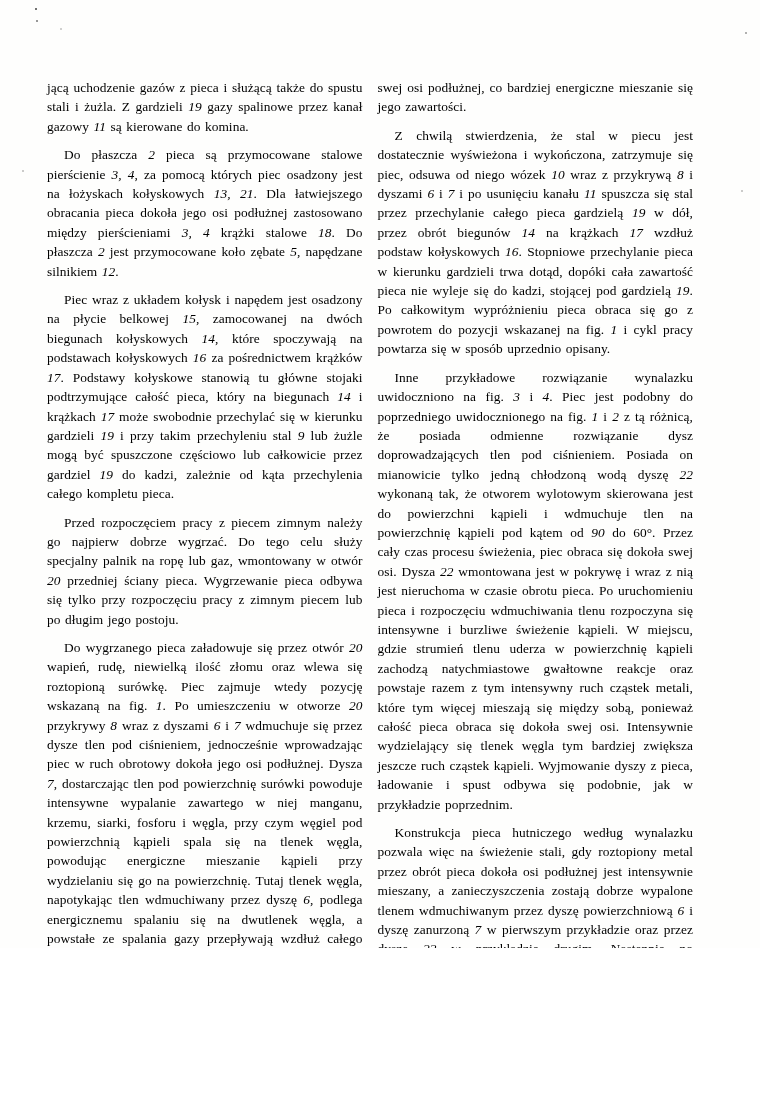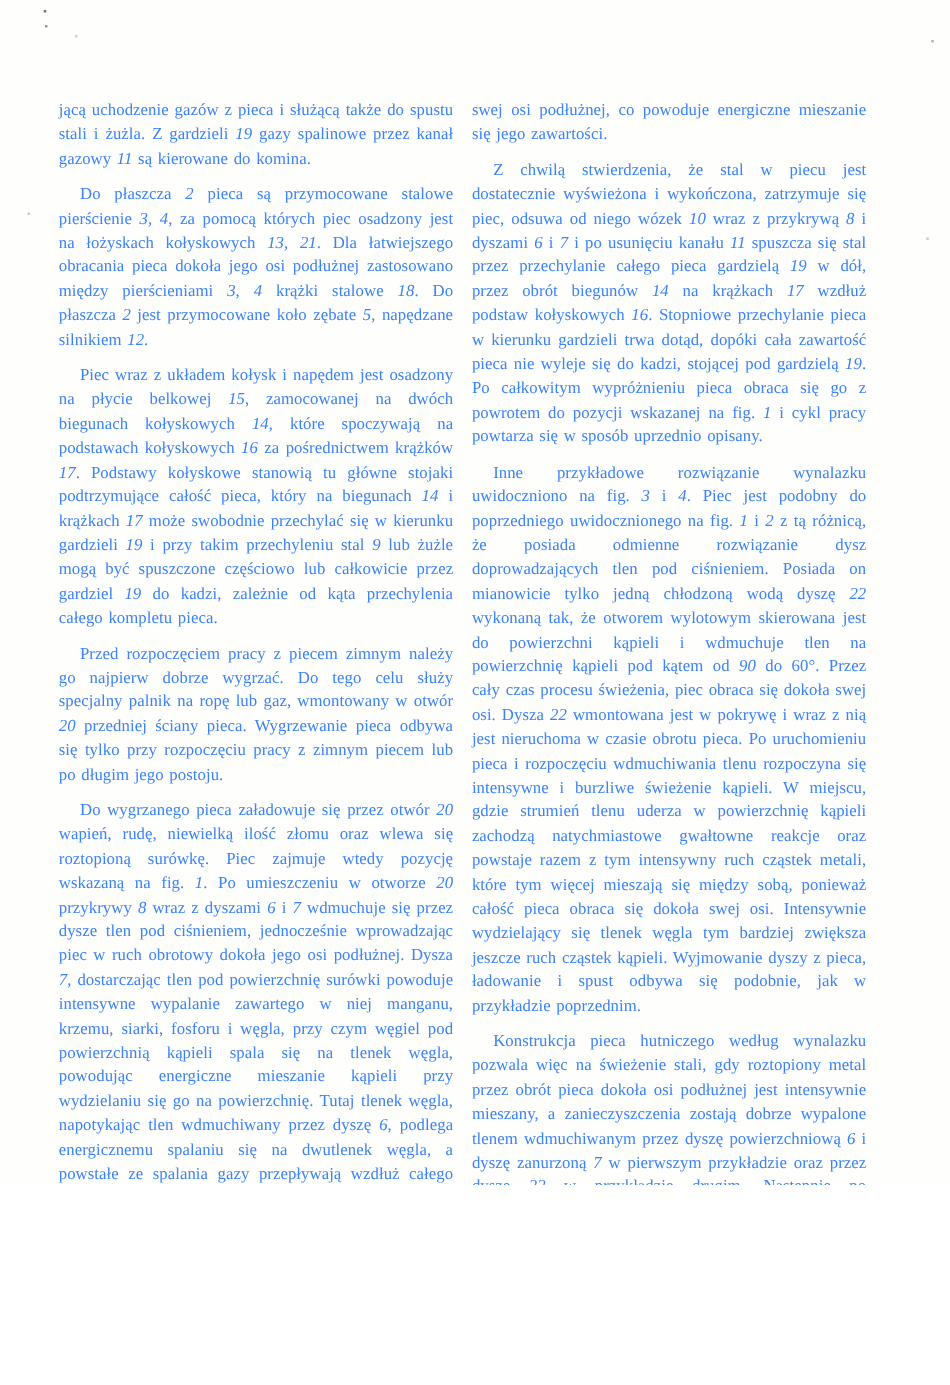--- a/index.html
+++ b/index.html
@@ -7,21 +7,21 @@
     padding: 0;
     background: #ffffff;
   }
   .page {
     position: relative;
     width: 760px;
     height: 948px;
     background: #fefefd;
     overflow: hidden;
     font-family: "Liberation Serif", "DejaVu Serif", serif;
-    color: #3b82f6;
+    color: #000000;
     -webkit-font-smoothing: antialiased;
   }
   .text-block {
     position: absolute;
     left: 47px;
     top: 78px;
     width: 646px;
   }
   .columns {
     display: flex;
@@ -101,21 +101,21 @@
 
       <div class="col">
         <p class="cont">jącą uchodzenie gazów z pieca i służącą także do spustu stali i żużla. Z gardzieli <i>19</i> gazy spalinowe przez kanał gazowy <i>11</i> są kierowane do komina.</p>
         <p class="indent">Do płaszcza <i>2</i> pieca są przymocowane stalowe pierścienie <i>3, 4</i>, za pomocą których piec osadzony jest na łożyskach kołyskowych <i>13, 21</i>. Dla łatwiejszego obracania pieca dokoła jego osi podłużnej zastosowano między pierścieniami <i>3, 4</i> krążki stalowe <i>18</i>. Do płaszcza <i>2</i> jest przymocowane koło zębate <i>5</i>, napędzane silnikiem <i>12</i>.</p>
         <p class="indent">Piec wraz z układem kołysk i napędem jest osadzony na płycie belkowej <i>15</i>, zamocowanej na dwóch biegunach kołyskowych <i>14</i>, które spoczywają na podstawach kołyskowych <i>16</i> za pośrednictwem krążków <i>17</i>. Podstawy kołyskowe stanowią tu główne stojaki podtrzymujące całość pieca, który na biegunach <i>14</i> i krążkach <i>17</i> może swobodnie przechylać się w kierunku gardzieli <i>19</i> i przy takim przechyleniu stal <i>9</i> lub żużle mogą być spuszczone częściowo lub całkowicie przez gardziel <i>19</i> do kadzi, zależnie od kąta przechylenia całego kompletu pieca.</p>
         <p class="indent">Przed rozpoczęciem pracy z piecem zimnym należy go najpierw dobrze wygrzać. Do tego celu służy specjalny palnik na ropę lub gaz, wmontowany w otwór <i>20</i> przedniej ściany pieca. Wygrzewanie pieca odbywa się tylko przy rozpoczęciu pracy z zimnym piecem lub po długim jego postoju.</p>
         <p class="indent">Do wygrzanego pieca załadowuje się przez otwór <i>20</i> wapień, rudę, niewielką ilość złomu oraz wlewa się roztopioną surówkę. Piec zajmuje wtedy pozycję wskazaną na fig. <i>1</i>. Po umieszczeniu w otworze <i>20</i> przykrywy <i>8</i> wraz z dyszami <i>6</i> i <i>7</i> wdmuchuje się przez dysze tlen pod ciśnieniem, jednocześnie wprowadzając piec w ruch obrotowy dokoła jego osi podłużnej. Dysza <i>7</i>, dostarczając tlen pod powierzchnię surówki powoduje intensywne wypalanie zawartego w niej manganu, krzemu, siarki, fosforu i węgla, przy czym węgiel pod powierzchnią kąpieli spala się na tlenek węgla, powodując energiczne mieszanie kąpieli przy wydzielaniu się go na powierzchnię. Tutaj tlenek węgla, napotykając tlen wdmuchiwany przez dyszę <i>6</i>, podlega energicznemu spalaniu się na dwutlenek węgla, a powstałe ze spalania gazy przepływają wzdłuż całego pieca, omywając powierzchnię kąpieli i kierując się do gardzieli <i>19</i> połączonej za pośrednictwem kanału <i>11</i> z kominem. Przez cały czas procesu świeżenia dysze <i>6</i> i <i>7</i> są nieruchome, natomiast piec obraca się dokoła</p>
       </div>
 
       <div class="col">
-        <p class="cont">swej osi podłużnej, co powoduje energiczne mieszanie się jego zawartości.</p>
+        <p class="cont">swej osi podłużnej, co bardziej energiczne mieszanie się jego zawartości.</p>
         <p class="indent">Z chwilą stwierdzenia, że stal w piecu jest dostatecznie wyświeżona i wykończona, zatrzymuje się piec, odsuwa od niego wózek <i>10</i> wraz z przykrywą <i>8</i> i dyszami <i>6</i> i <i>7</i> i po usunięciu kanału <i>11</i> spuszcza się stal przez przechylanie całego pieca gardzielą <i>19</i> w dół, przez obrót biegunów <i>14</i> na krążkach <i>17</i> wzdłuż podstaw kołyskowych <i>16</i>. Stopniowe przechylanie pieca w kierunku gardzieli trwa dotąd, dopóki cała zawartość pieca nie wyleje się do kadzi, stojącej pod gardzielą <i>19</i>. Po całkowitym wypróżnieniu pieca obraca się go z powrotem do pozycji wskazanej na fig. <i>1</i> i cykl pracy powtarza się w sposób uprzednio opisany.</p>
         <p class="indent">Inne przykładowe rozwiązanie wynalazku uwidoczniono na fig. <i>3</i> i <i>4</i>. Piec jest podobny do poprzedniego uwidocznionego na fig. <i>1</i> i <i>2</i> z tą różnicą, że posiada odmienne rozwiązanie dysz doprowadzających tlen pod ciśnieniem. Posiada on mianowicie tylko jedną chłodzoną wodą dyszę <i>22</i> wykonaną tak, że otworem wylotowym skierowana jest do powierzchni kąpieli i wdmuchuje tlen na powierzchnię kąpieli pod kątem od <i>90</i> do 60°. Przez cały czas procesu świeżenia, piec obraca się dokoła swej osi. Dysza <i>22</i> wmontowana jest w pokrywę i wraz z nią jest nieruchoma w czasie obrotu pieca. Po uruchomieniu pieca i rozpoczęciu wdmuchiwania tlenu rozpoczyna się intensywne i burzliwe świeżenie kąpieli. W miejscu, gdzie strumień tlenu uderza w powierzchnię kąpieli zachodzą natychmiastowe gwałtowne reakcje oraz powstaje razem z tym intensywny ruch cząstek metali, które tym więcej mieszają się między sobą, ponieważ całość pieca obraca się dokoła swej osi. Intensywnie wydzielający się tlenek węgla tym bardziej zwiększa jeszcze ruch cząstek kąpieli. Wyjmowanie dyszy z pieca, ładowanie i spust odbywa się podobnie, jak w przykładzie poprzednim.</p>
         <p class="indent">Konstrukcja pieca hutniczego według wynalazku pozwala więc na świeżenie stali, gdy roztopiony metal przez obrót pieca dokoła osi podłużnej jest intensywnie mieszany, a zanieczyszczenia zostają dobrze wypalone tlenem wdmuchiwanym przez dyszę powierzchniową <i>6</i> i dyszę zanurzoną <i>7</i> w pierwszym przykładzie oraz przez dyszę <i>22</i> w przykładzie drugim. Następnie po skończeniu procesu, gotową stal spuszcza się przez gardziel <i>19</i> do kadzi odlewniczej.</p>
       </div>
 
     </div>
 
     <div class="footer">— 2 —</div>
   </div>
 </div>

